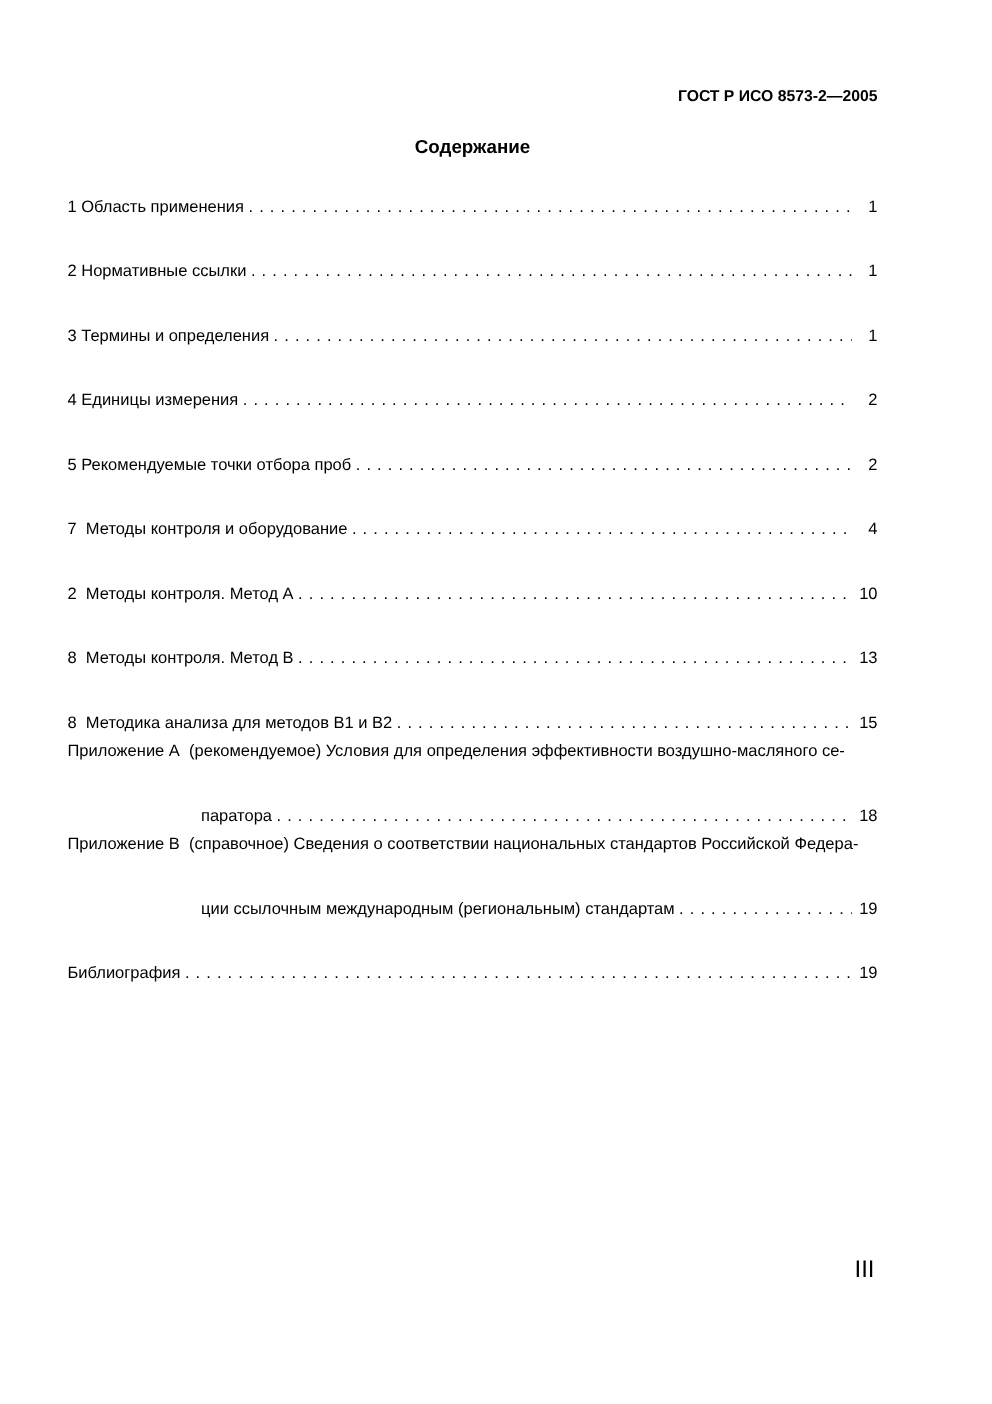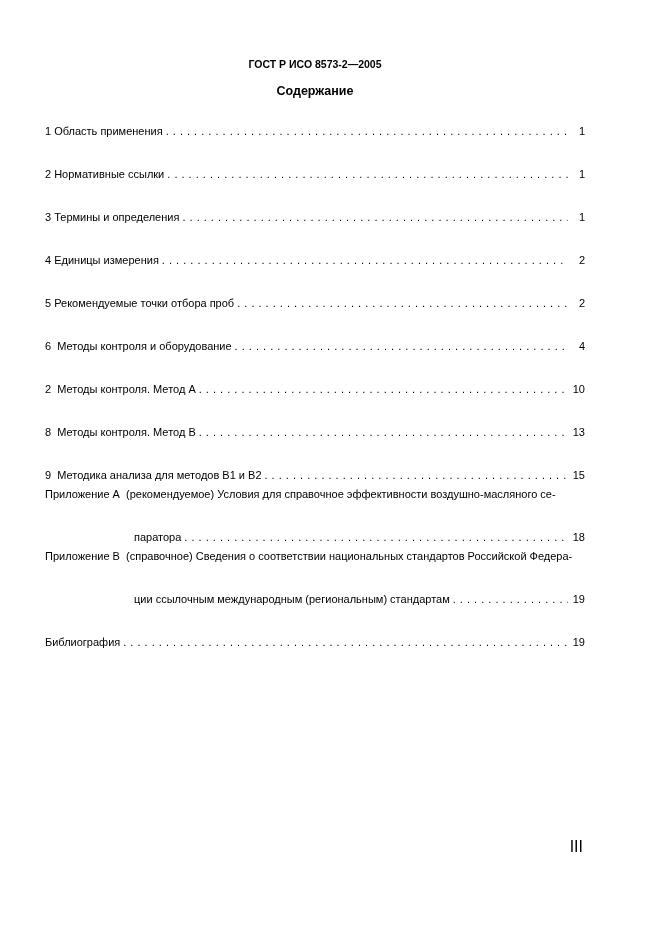--- a/index.html
+++ b/index.html
@@ -12,24 +12,24 @@
     position: relative;
     background: #ffffff;
     color: #000000;
     font-family: "Liberation Sans", sans-serif;
     font-size: 11px;
     padding: 58px 76px 0 45px;
     overflow: hidden;
   }
 
   .doc-header {
-    text-align: center;
+    text-align: right;
     font-weight: bold;
     font-size: 10.5px;
-    margin-bottom: 14px;
+    margin-bottom: 21px;
   }
 
   .doc-title {
     text-align: center;
     font-weight: bold;
     font-size: 12.5px;
     margin: 0 0 14px 0;
   }
 
   .toc-row {
@@ -117,45 +117,45 @@
       <span class="toc-page">2</span>
     </div>
 
     <div class="toc-row">
       <span class="toc-label">5 Рекомендуемые точки отбора проб</span>
       <span class="toc-dots"></span>
       <span class="toc-page">2</span>
     </div>
 
     <div class="toc-row">
-      <span class="toc-label">6  Методы контроля и оборудование</span>
+      <span class="toc-label">7  Методы контроля и оборудование</span>
       <span class="toc-dots"></span>
       <span class="toc-page">4</span>
     </div>
 
     <div class="toc-row">
       <span class="toc-label">2  Методы контроля. Метод А</span>
       <span class="toc-dots"></span>
       <span class="toc-page">10</span>
     </div>
 
     <div class="toc-row">
       <span class="toc-label">8  Методы контроля. Метод В</span>
       <span class="toc-dots"></span>
       <span class="toc-page">13</span>
     </div>
 
     <div class="toc-row">
-      <span class="toc-label">9  Методика анализа для методов В1 и В2</span>
+      <span class="toc-label">8  Методика анализа для методов В1 и В2</span>
       <span class="toc-dots"></span>
       <span class="toc-page">15</span>
     </div>
 
     <div class="toc-entry-multi">
-      <div class="toc-line1">Приложение А  (рекомендуемое) Условия для справочное эффективности воздушно-масляного се-</div>
+      <div class="toc-line1">Приложение А  (рекомендуемое) Условия для определения эффективности воздушно-масляного се-</div>
       <div class="toc-row toc-cont">
         <span class="toc-label">паратора</span>
         <span class="toc-dots"></span>
         <span class="toc-page">18</span>
       </div>
     </div>
 
     <div class="toc-entry-multi">
       <div class="toc-line1">Приложение В  (справочное) Сведения о соответствии национальных стандартов Российской Федера-</div>
       <div class="toc-row toc-cont">

